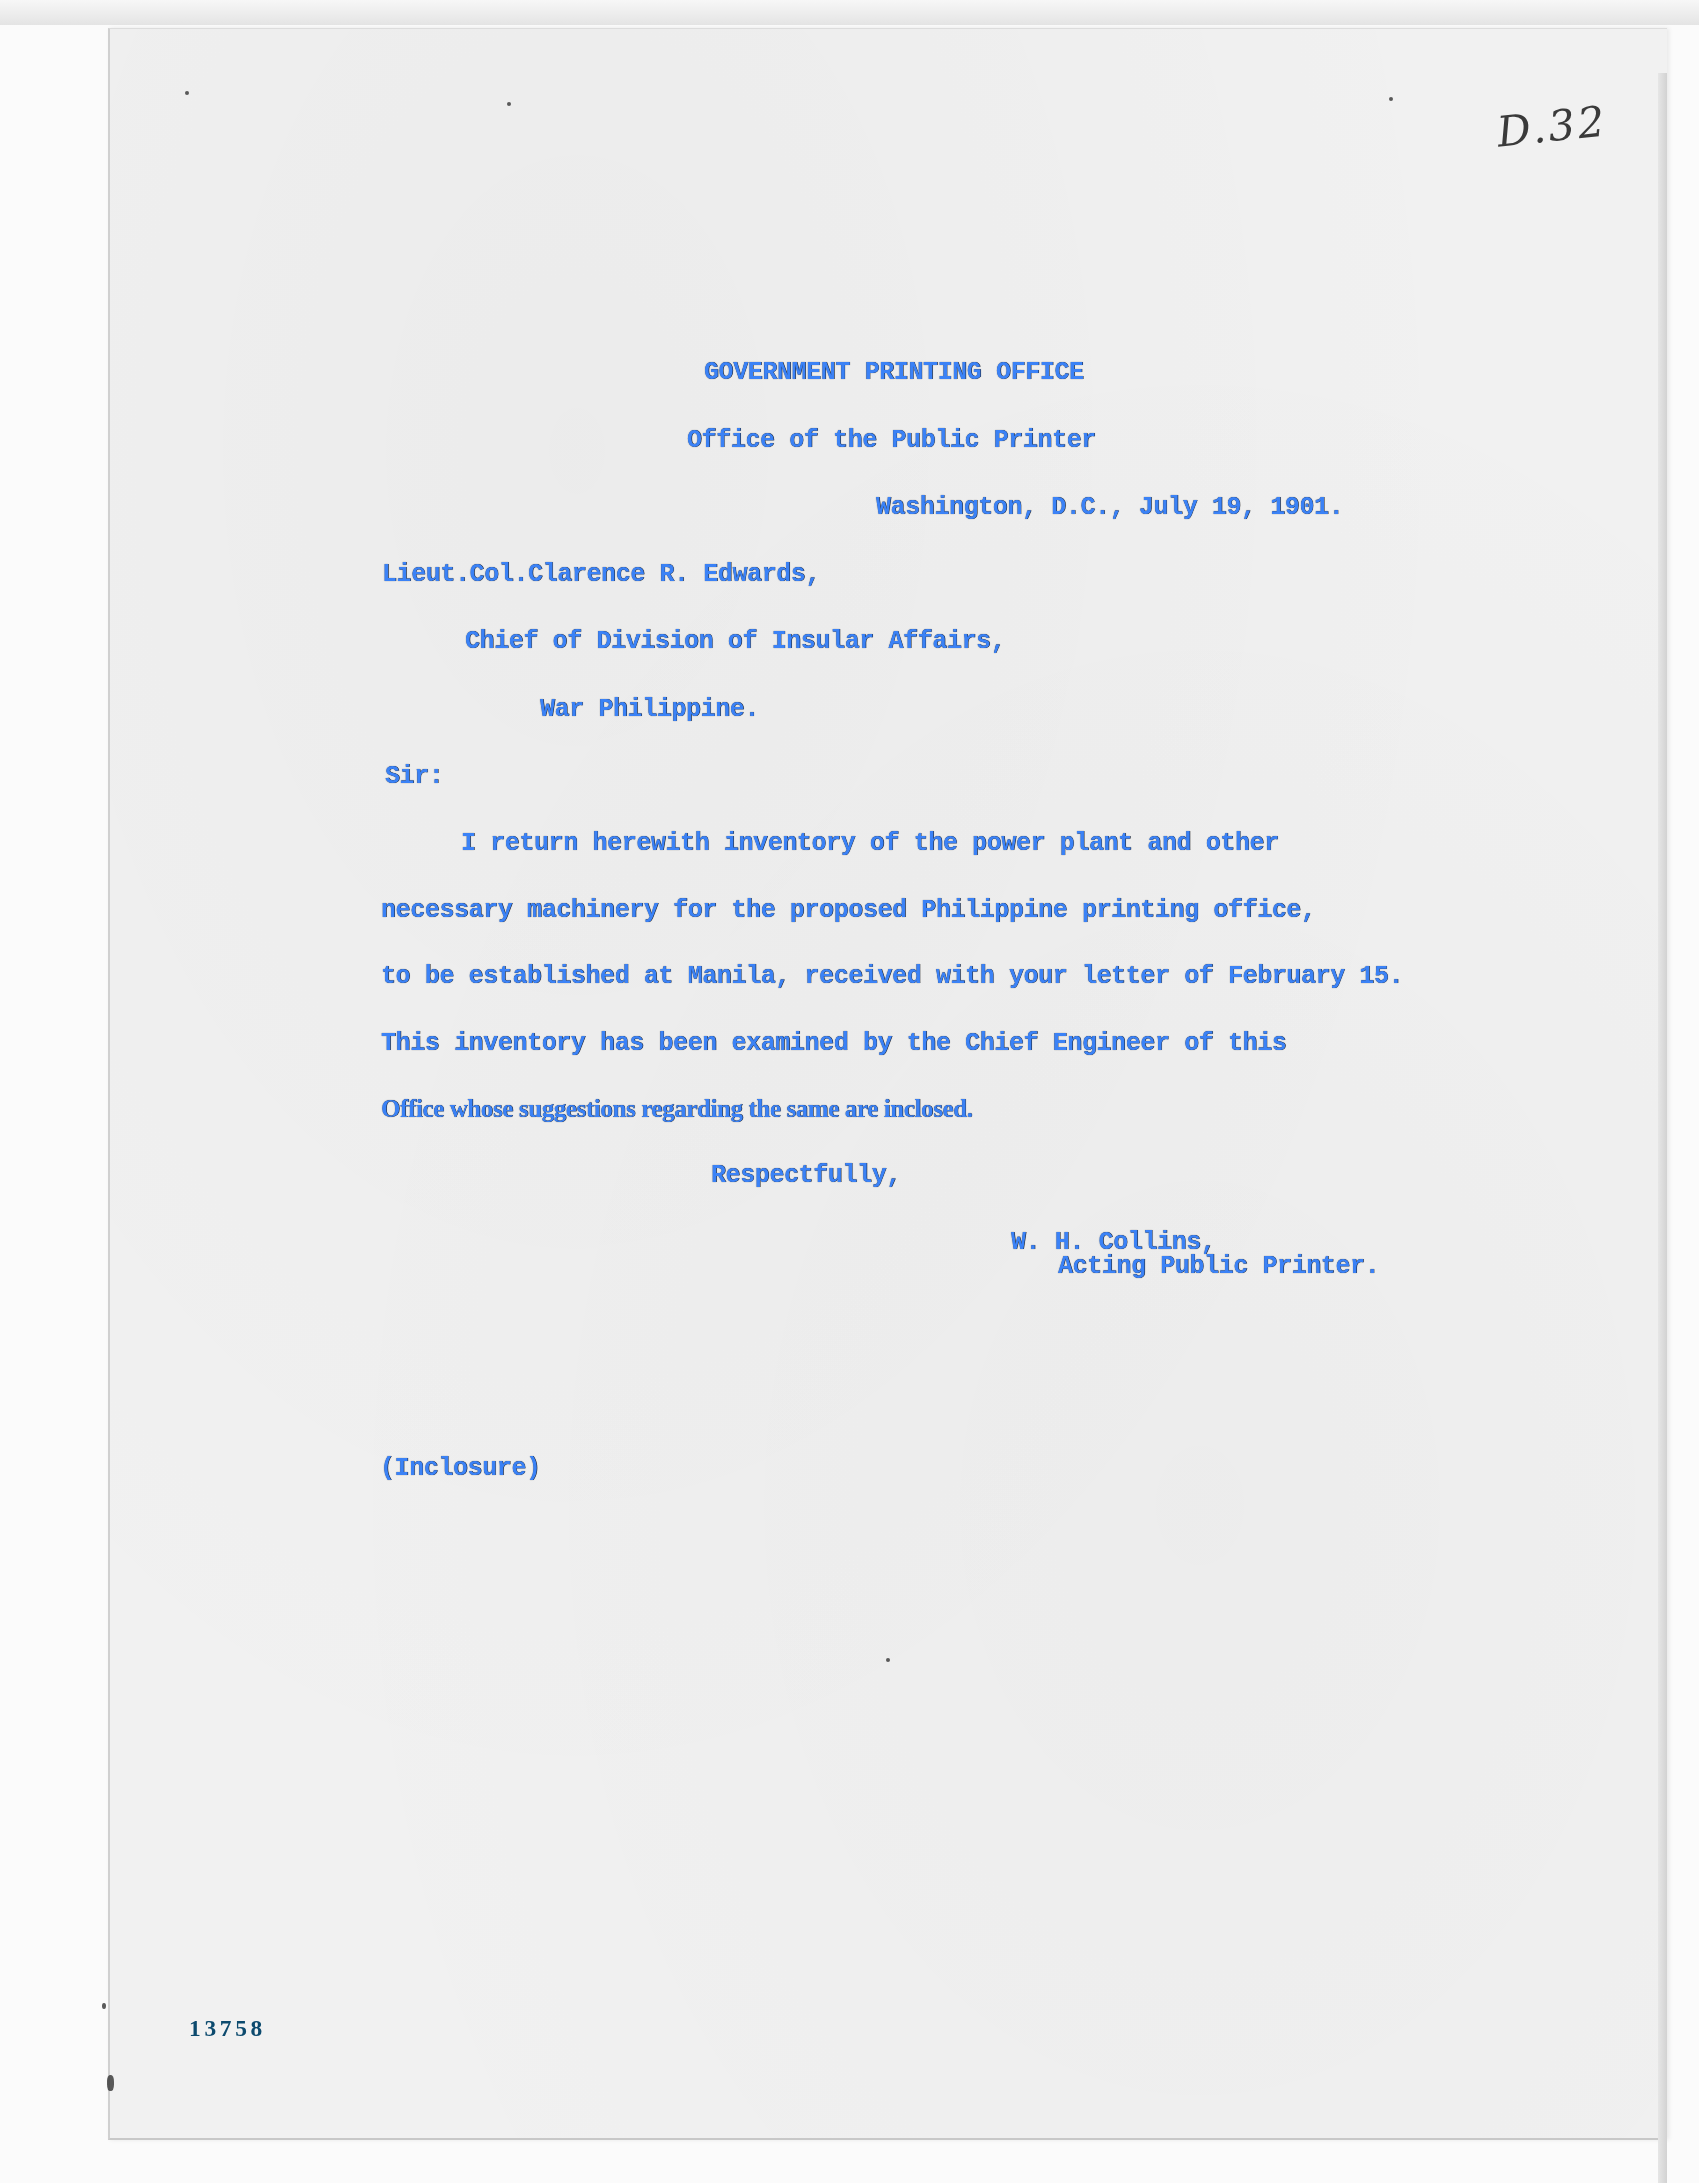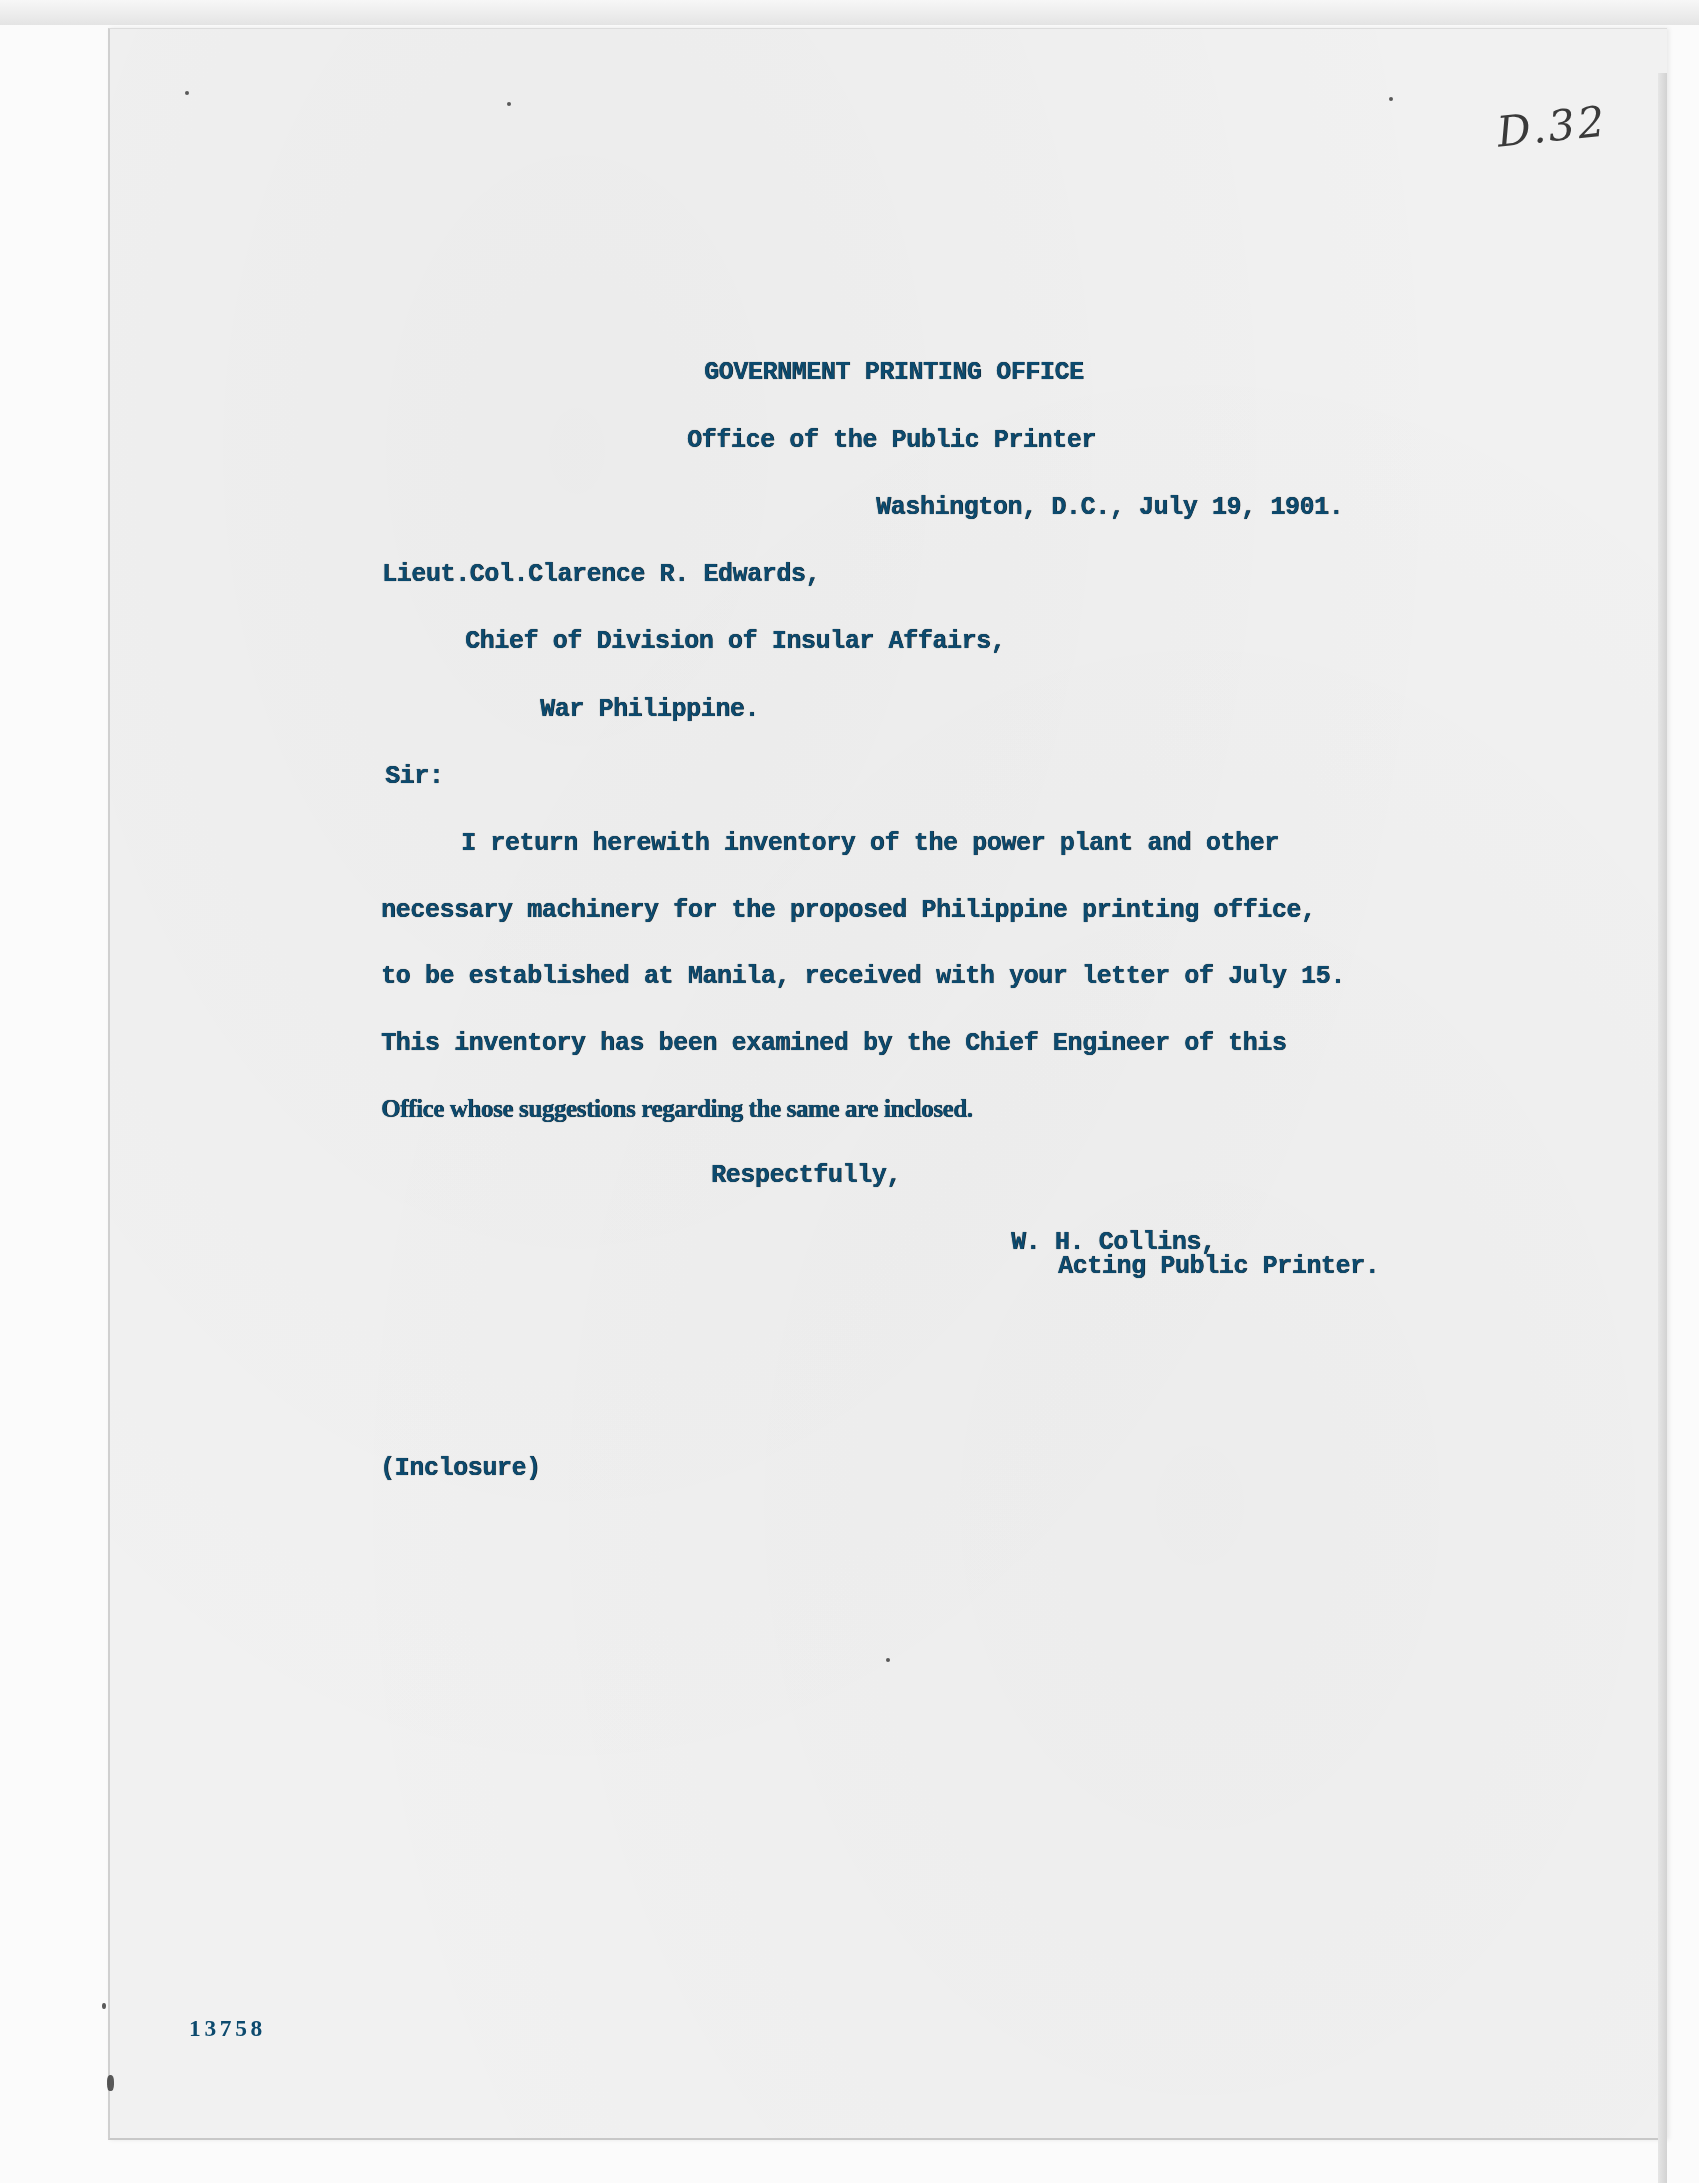--- a/index.html
+++ b/index.html
@@ -39,21 +39,21 @@
       position: absolute;
       right: 0; top: 44px;
       width: 8.8px; height: 2120px;
       background: linear-gradient(90deg, #e6e6e6, #d2d2d2);
     }
     .tw {
       position: absolute;
       font-family: "Liberation Mono", "DejaVu Sans Mono", monospace;
       font-weight: bold;
       font-size: 25px;
-      color: #0c4a6e;
+      color: #3b82f6;
       white-space: nowrap;
       letter-spacing: -0.4px;
       text-shadow: 0 0 1.1px rgba(0,0,0,0.55), 0.4px 0 0 #222;
     }
     .handwritten {
       position: absolute;
       left: 1497px;
       top: 102px;
       font-family: "DejaVu Serif", serif;
       font-style: italic;
@@ -97,21 +97,21 @@
 
 <div class="tw" style="left:382px; top:560px;">Lieut.Col.Clarence R. Edwards,</div>
 <div class="tw" style="left:465px; top:627px;">Chief of Division of Insular Affairs,</div>
 <div class="tw" style="left:540px; top:695px;">War Philippine.</div>
 
 <div class="tw" style="left:385px; top:762px;">Sir:</div>
 
 <div>
   <div class="tw" style="left:461px; top:829px;">I return herewith inventory of the power plant and other</div>
   <div class="tw" style="left:381px; top:896px;">necessary machinery for the proposed Philippine printing office,</div>
-  <div class="tw" style="left:381px; top:962px;">to be established at Manila, received with your letter of July 15.</div>
+  <div class="tw" style="left:381px; top:962px;">to be established at Manila, received with your letter of February 15.</div>
   <div class="tw" style="left:381px; top:1029px;">This inventory has been examined by the Chief Engineer of this</div>
   <div class="tw" style="left:381px; top:1095px;font-family:Liberation Serif, serif;">Office whose suggestions regarding the same are inclosed.</div>
 </div>
 
 <div class="tw" style="left:711px; top:1161px;">Respectfully,</div>
 <div class="tw" style="left:1011px; top:1228px;">W. H. Collins,</div>
 <div class="tw" style="left:1058px; top:1252px;">Acting Public Printer.</div>
 
 <div class="tw" style="left:380px; top:1454px;text-align:center;">(Inclosure)</div>
 

